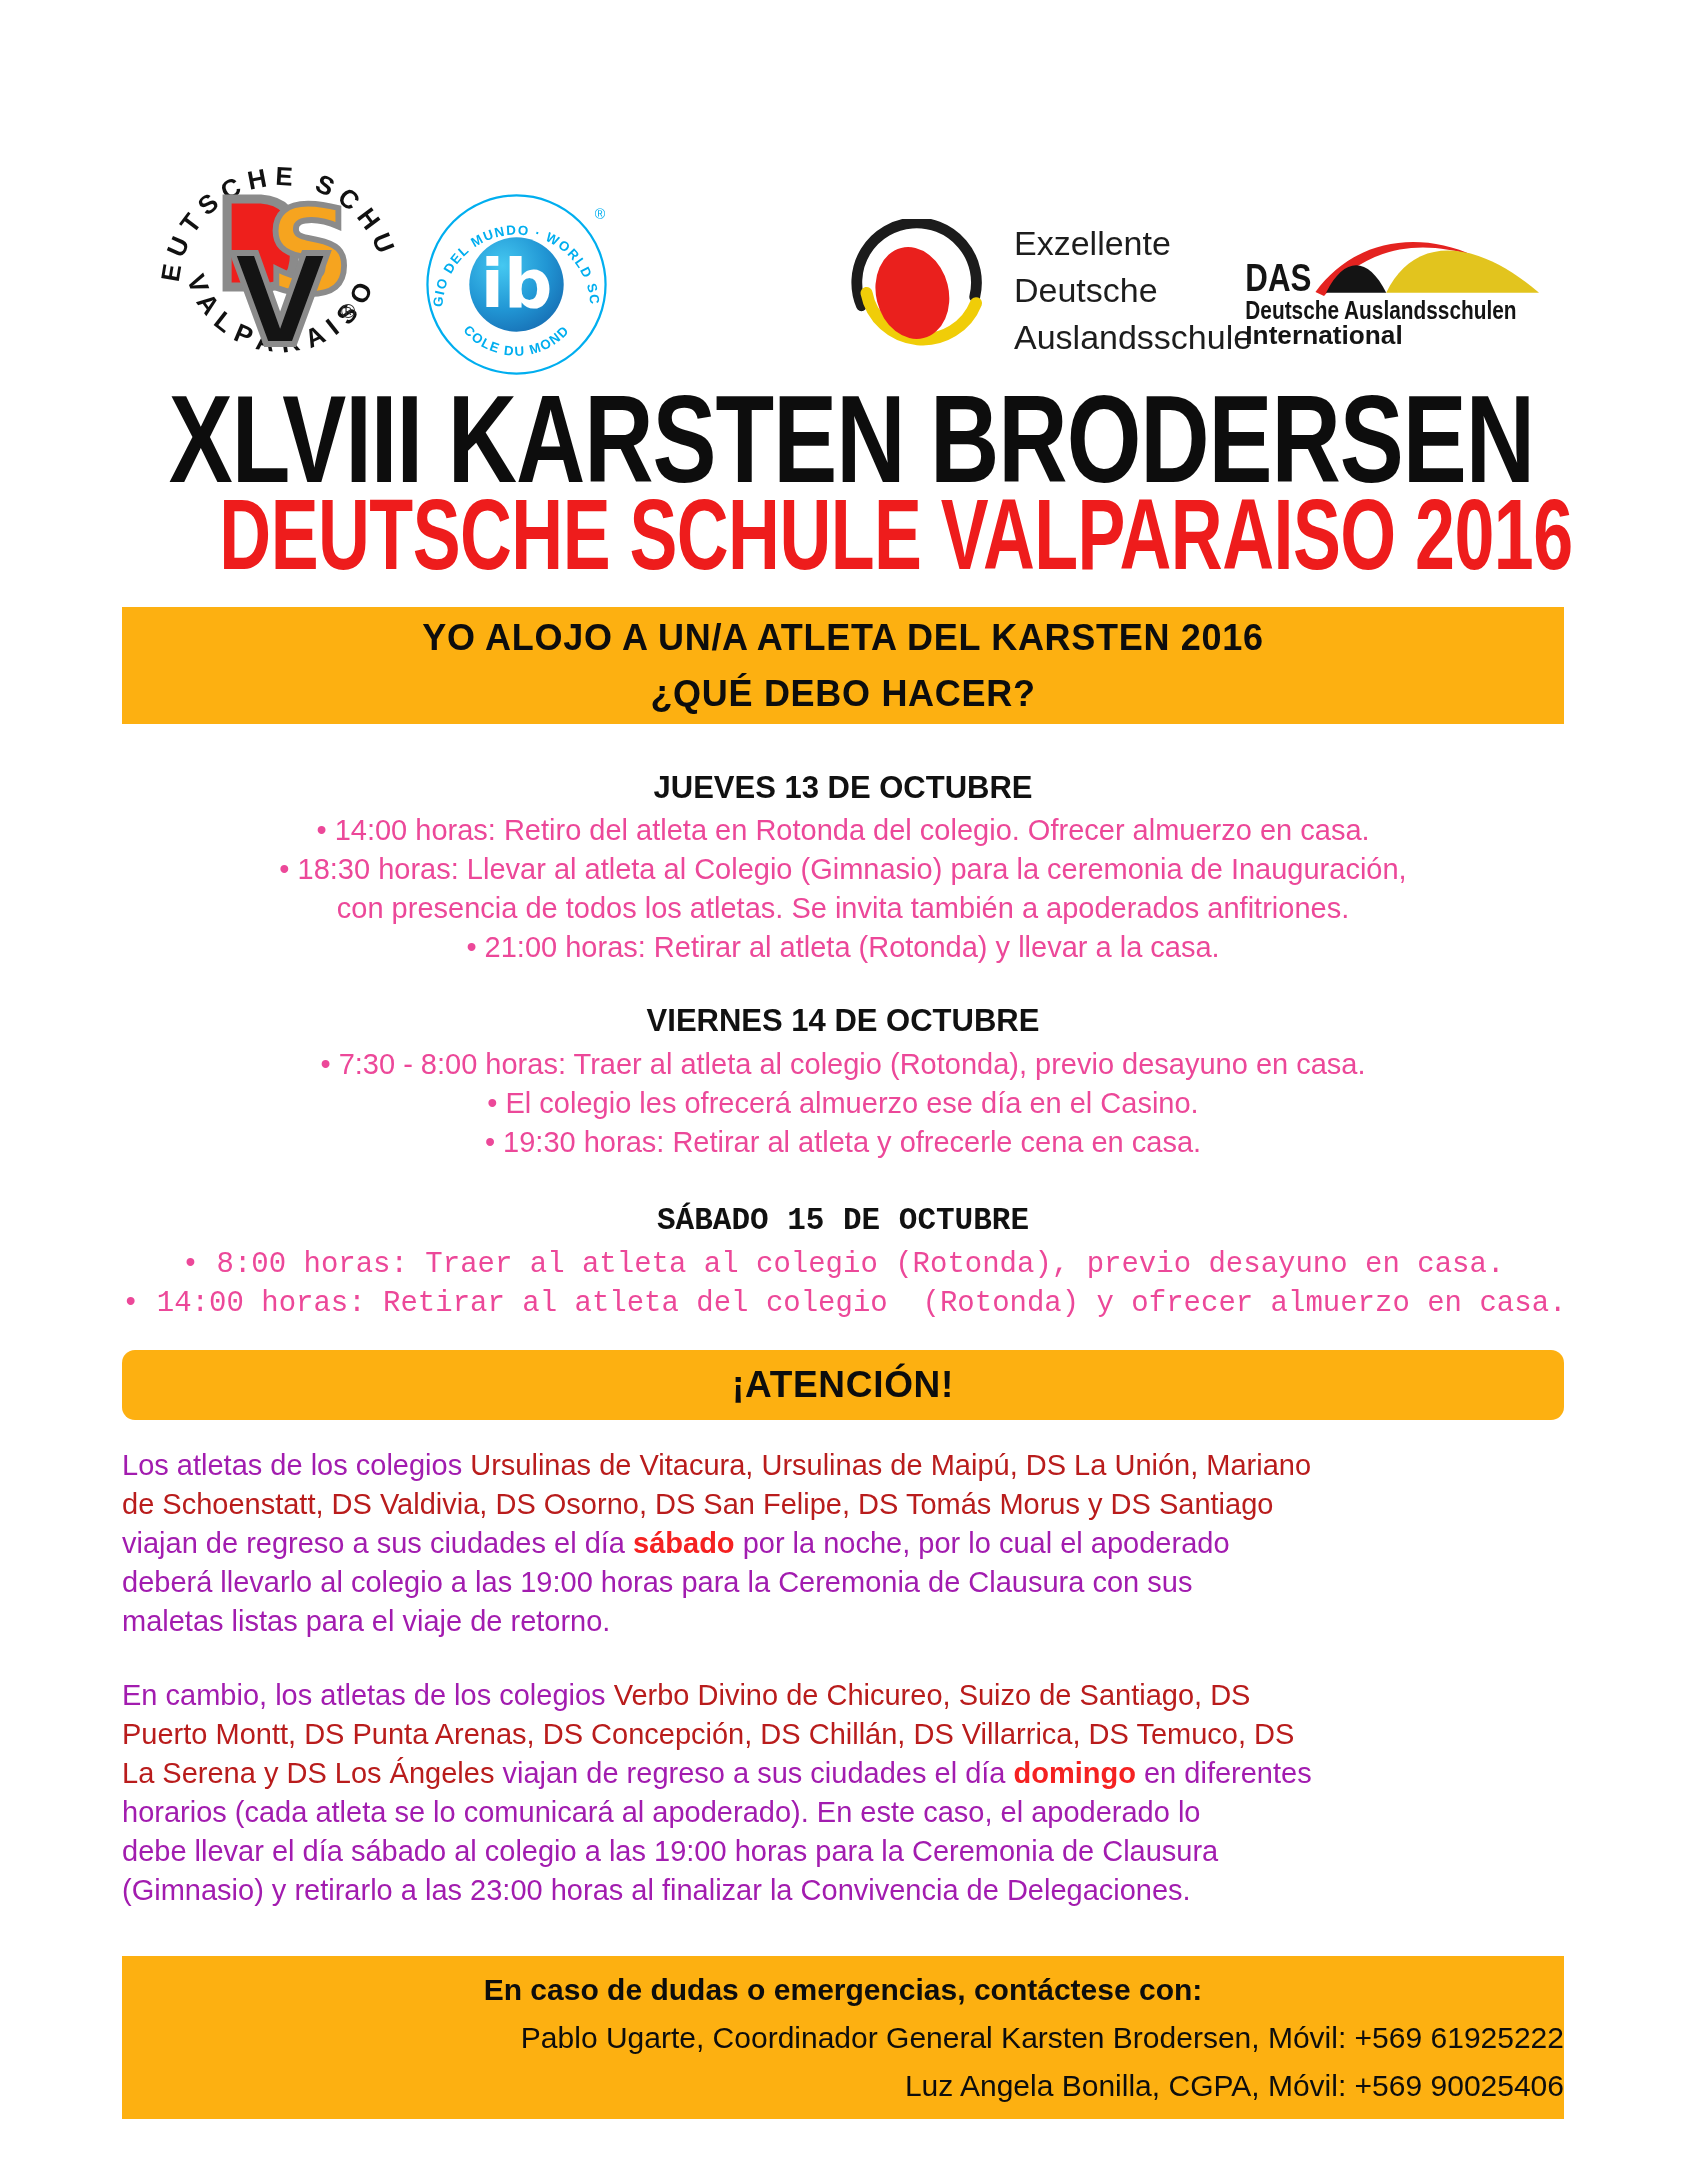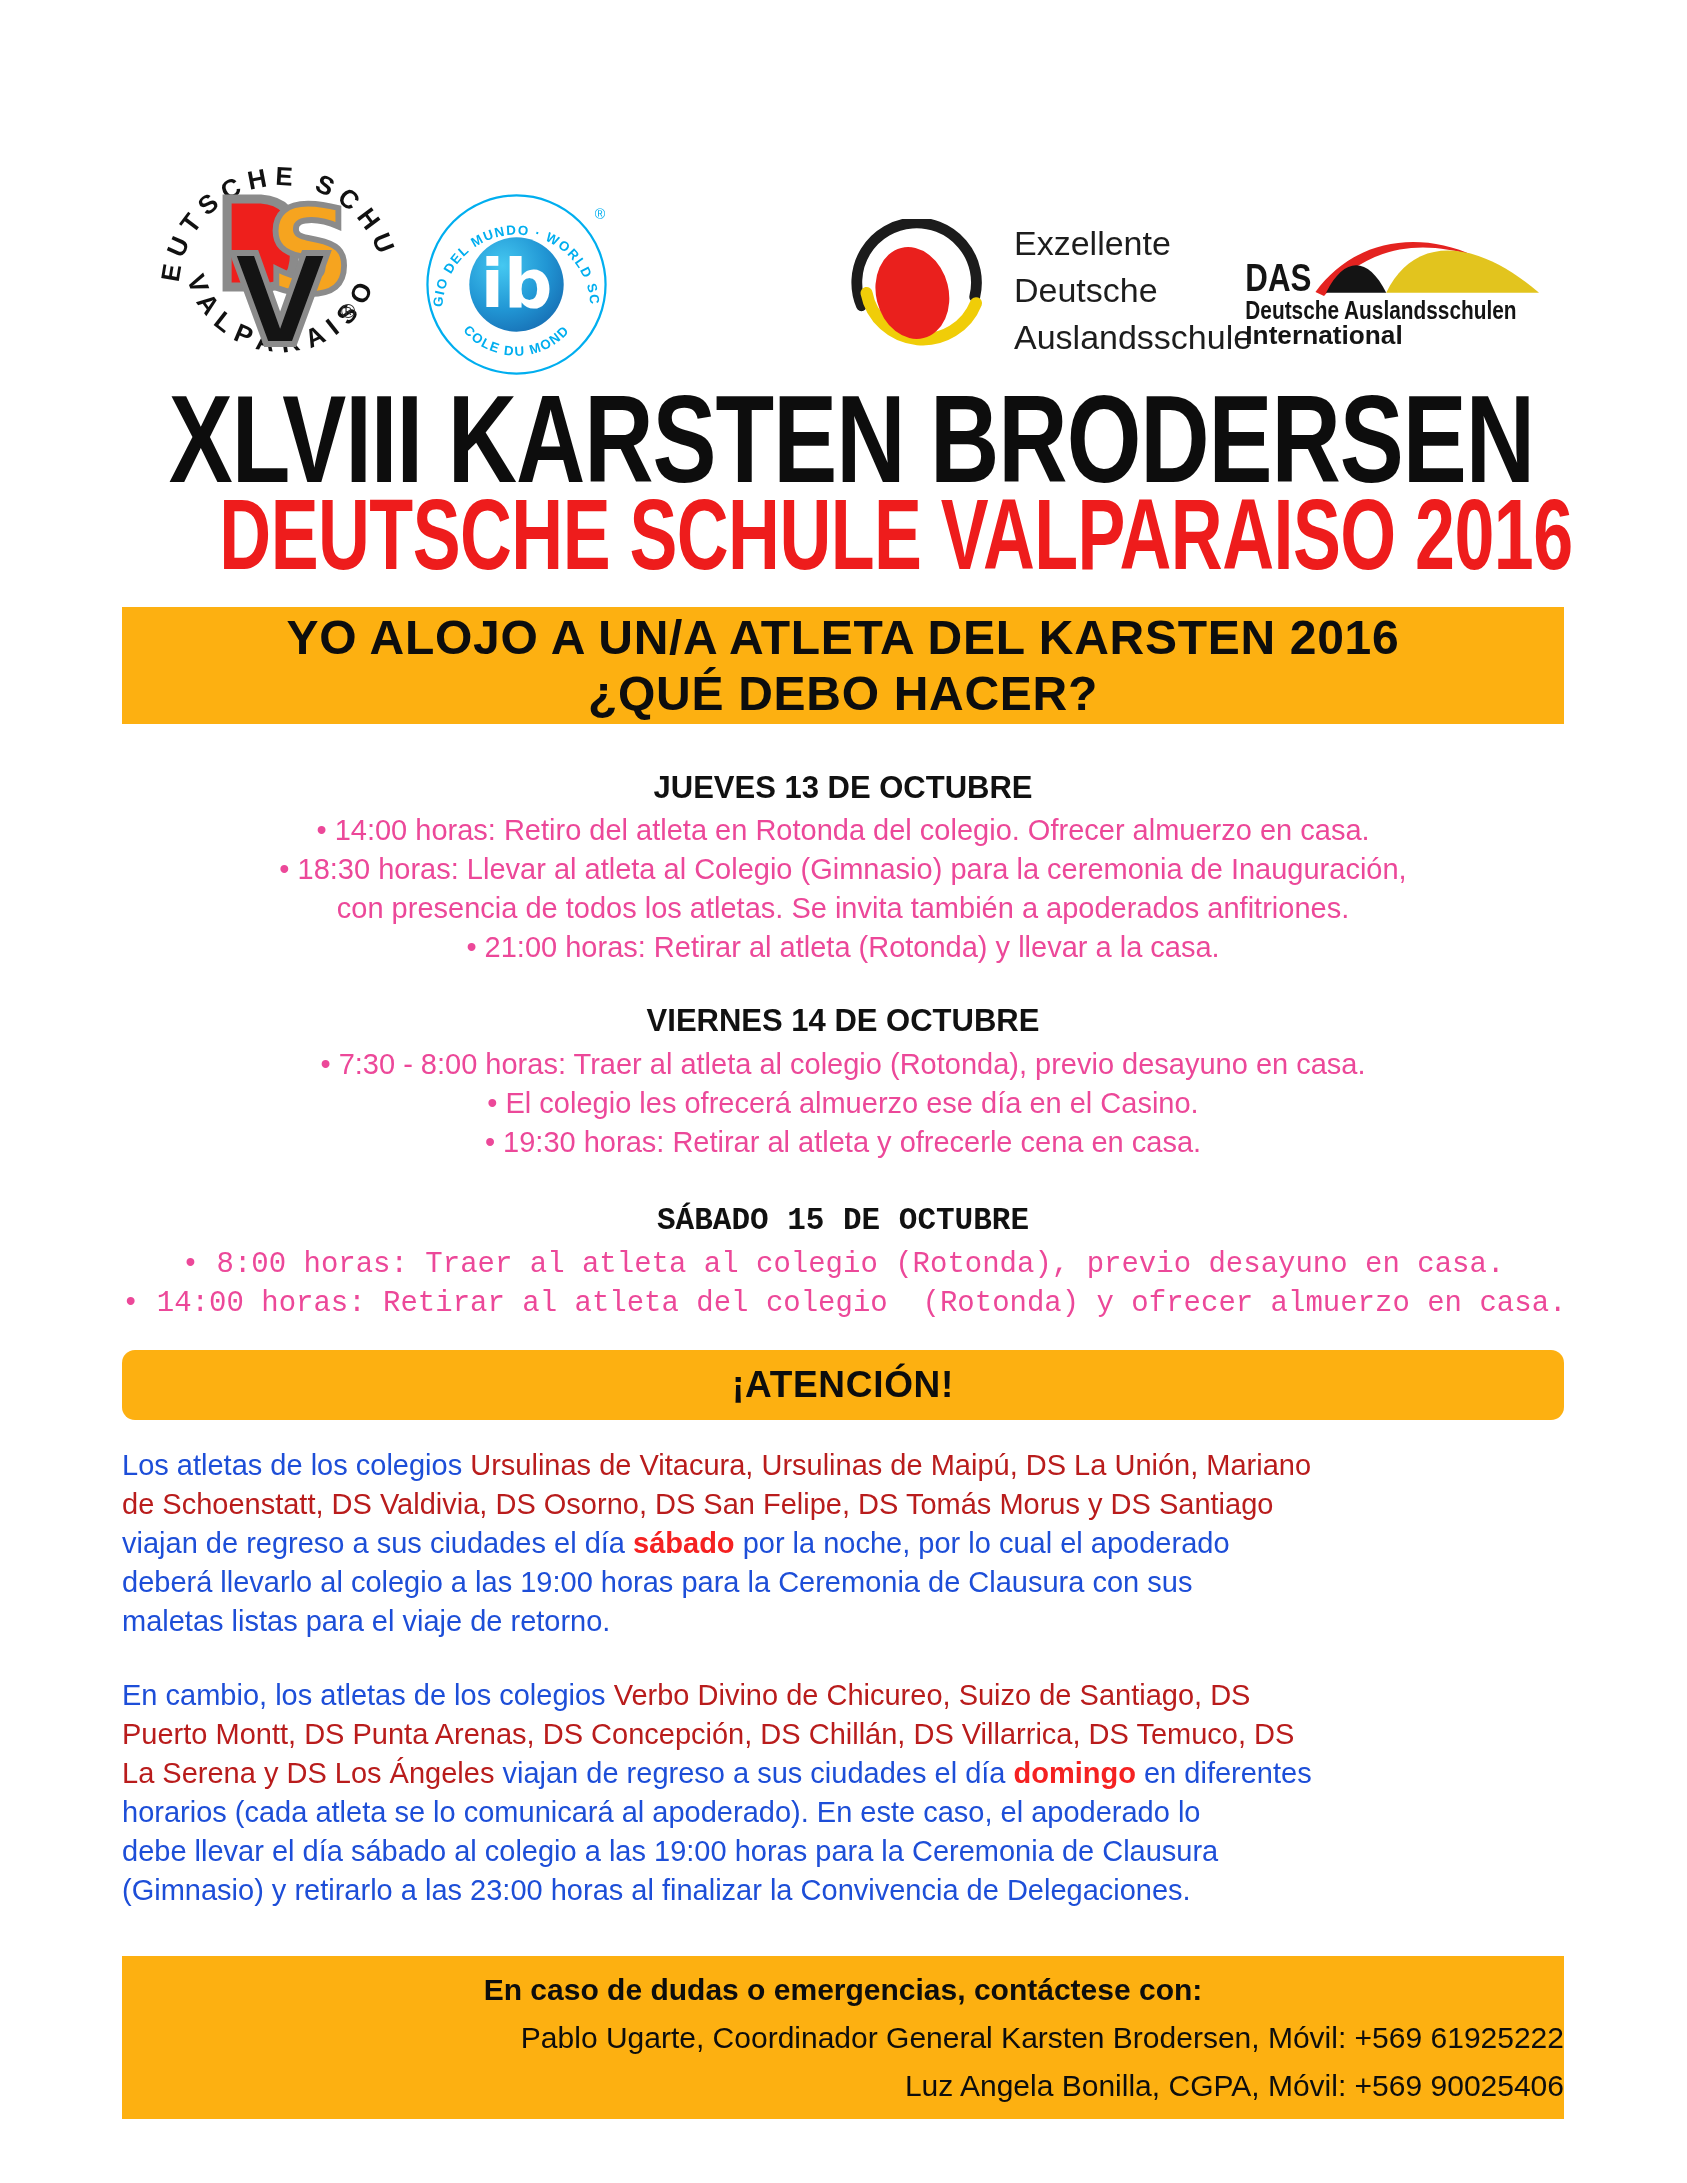--- a/index.html
+++ b/index.html
@@ -21,21 +21,21 @@
     transform:scale(0.80,1.04);white-space:pre;
   }
   .title2{
     position:absolute;left:0;top:486px;width:100%;text-align:center;
     font-size:97px;font-weight:900;letter-spacing:-0.7px;line-height:1;color:#ee1c1c;
     transform:scale(0.74,1.04);white-space:pre;
   }
   
   .banner{position:absolute;left:122px;width:1442px;background:#fdb011;color:#0d0d0d;}
   .banner-host{top:607px;height:117px;display:flex;flex-direction:column;justify-content:center;}
-  .banner-host .line{font-weight:700;font-size:48px;letter-spacing:0.7px;text-align:center;line-height:56px;white-space:pre;}
+  .banner-host .line{font-weight:700;font-size:36px;letter-spacing:0.7px;text-align:center;line-height:56px;white-space:pre;}
   .banner-attn{top:1350px;height:70px;display:flex;align-items:center;justify-content:center;border-radius:13px;}
   .banner-attn .attn-label{font-weight:700;font-size:37px;letter-spacing:0.7px;white-space:pre;}
   .banner-contact{top:1956px;height:163px;display:flex;flex-direction:column;justify-content:center;gap:0px;}
   .banner-contact .contact-title{font-weight:700;font-size:30px;text-align:center;line-height:48px;white-space:pre;}
   .banner-contact .line{font-size:30px;text-align:right;line-height:48px;white-space:pre;}
   
   .section{position:absolute;left:122px;width:1442px;}
   .section-title{font-weight:700;font-size:31px;text-align:center;line-height:33px;white-space:pre;}
   .section-lines{position:absolute;left:0;width:100%;}
   .section-lines .bullet-line{font-size:29px;line-height:39px;text-align:center;white-space:pre;color:#ec4899;}
@@ -43,21 +43,21 @@
   .sec-jueves .section-lines{top:40px;}
   .sec-viernes{top:1004px;height:165px;}
   .sec-viernes .section-lines{top:41px;}
   .sec-sabado{top:1204px;height:126px;font-family:Liberation Mono, monospace;}
   .sec-sabado .section-lines{top:41px;}
   
   .para{position:absolute;left:122px;width:1442px;}
   .para-1{top:1446px;}
   .para-2{top:1676px;}
   .pline{font-size:29px;line-height:39px;text-align:left;white-space:pre;}
-  .seg-k{color:#1d4ed8;}
+  .seg-k{color:#a21caf;}
   .seg-r{color:#b91c1c;}
   .seg-rb{color:#f52121;font-weight:700;}
 </style>
 </head>
 <body>
 
 <div class="page">
 
   <div class="header">
 

